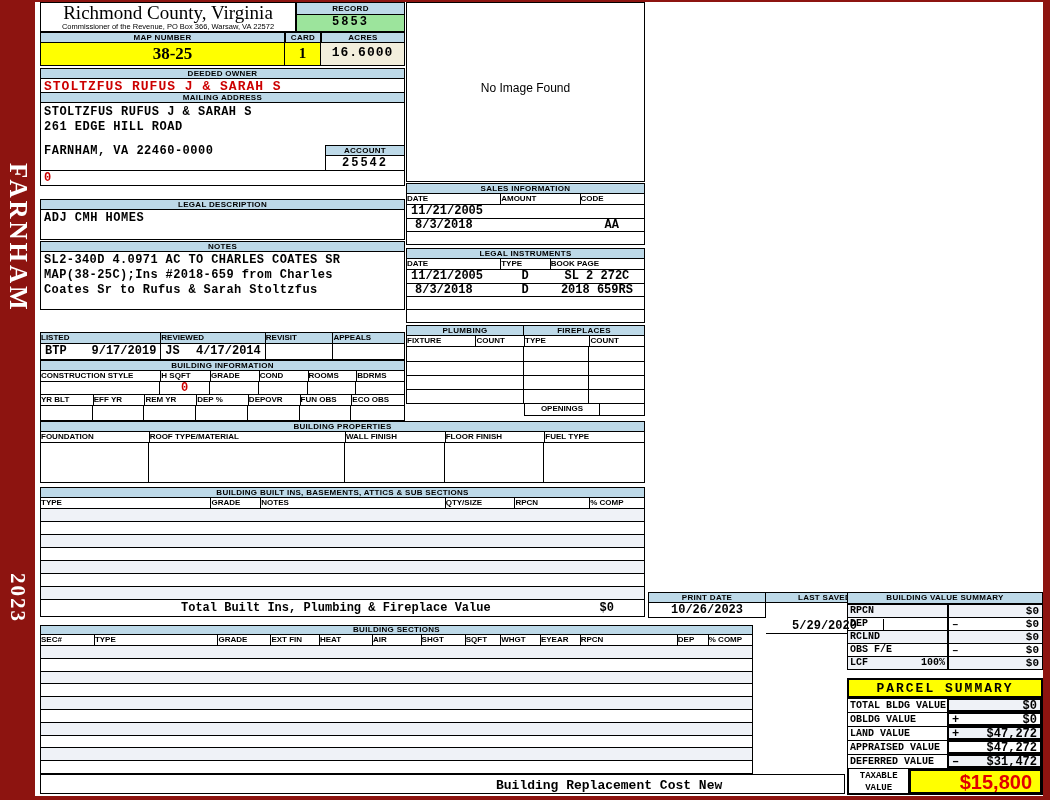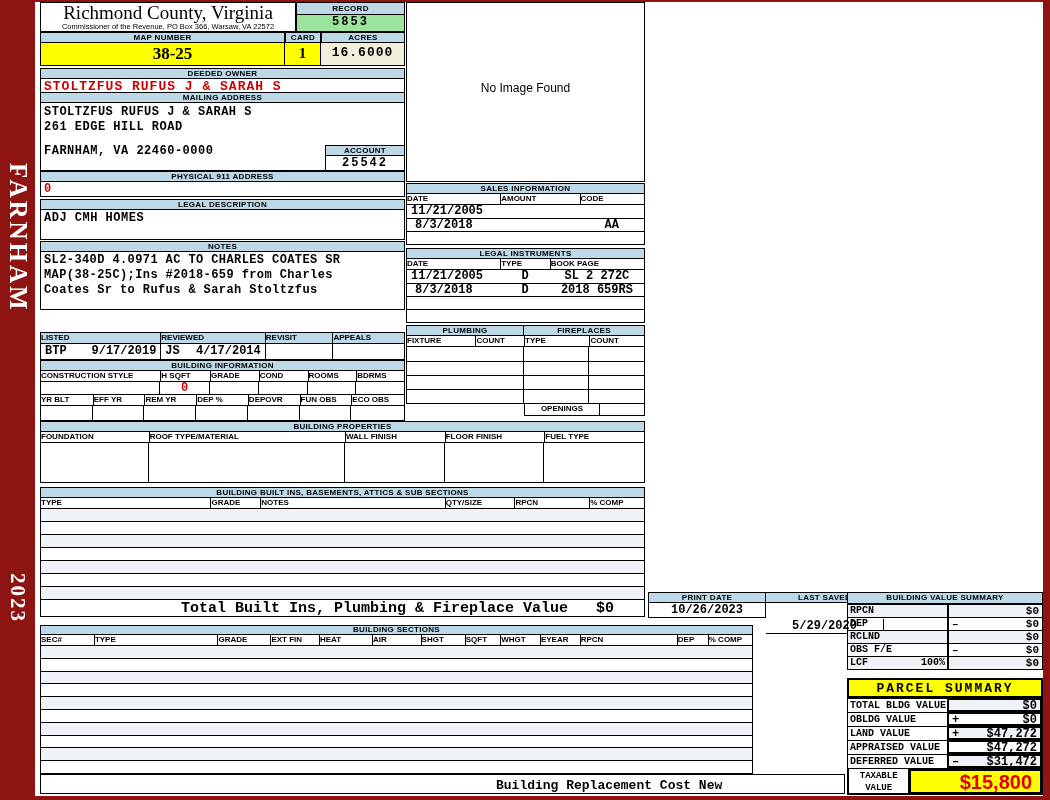--- a/index.html
+++ b/index.html
@@ -57,21 +57,21 @@
   .small-val { height:15px; font-size:12px; font-weight:bold; line-height:14px; padding-left:3px; }
 
   .notes-box { padding:1px 0 0 3px; }
   .notes-line { font-size:12px; line-height:15px; font-weight:bold; letter-spacing:.4px; }
 
   .rev-cell { display:flex; justify-content:space-between; padding:0 4px; border-left:1px solid #000;
     font-size:12px; font-weight:bold; line-height:15px; }
   .rev-cell:first-child { border-left:none; }
 
   .total-row { display:flex; align-items:center; border:1px solid #000; border-top:none; height:17px; background:#fff;
-    font-size:15px; font-weight:bold; }
+    font-size:12px; font-weight:bold; }
   .bs-footer { border:1px solid #000; background:#fff; height:20px; position:relative; }
   .bs-footer span { position:absolute; left:455px; top:3px; font-size:13px; font-weight:bold; }
 
   .img-box { left:371px; top:0; width:239px; height:180px; border:1px solid #000; display:flex; align-items:center; justify-content:center; background:#fff; }
   .img-box span { font-size:12px; margin-top:-8px; }
 
   .drow { display:flex; height:13px; border-top:1px solid #000; font-size:12px; font-weight:bold; line-height:12px; }
   .drow:first-child { border-top:none; }
   .dwrap { border:1px solid #000; border-top:none; background:#fff; }
   .dcell { overflow:hidden; white-space:nowrap; }
@@ -138,21 +138,20 @@
     <div class="addr-line mono">261 EDGE HILL ROAD</div>
     <div class="addr-gap"></div>
     <div class="addr-line mono">FARNHAM, VA 22460-0000</div>
   </div>
   <div class="abs account-box">
     <div class="hdr">ACCOUNT</div>
     <div class="val mono">25542</div>
   </div>
 
   <div class="abs" style="left:5px;top:169px;width:365px;">
-    <div class="hdr">PHYSICAL 911 ADDRESS</div>
     <div class="valbox small-val mono red">0</div>
   </div>
 
   <div class="abs" style="left:5px;top:197px;width:365px;">
     <div class="hdr">LEGAL DESCRIPTION</div>
     <div class="valbox mono" style="height:30px;font-size:12px;font-weight:bold;line-height:15px;padding:1px 0 0 3px;letter-spacing:.5px;">ADJ CMH HOMES</div>
   </div>
 
   <div class="abs" style="left:5px;top:239px;width:365px;">
     <div class="hdr">NOTES</div>

